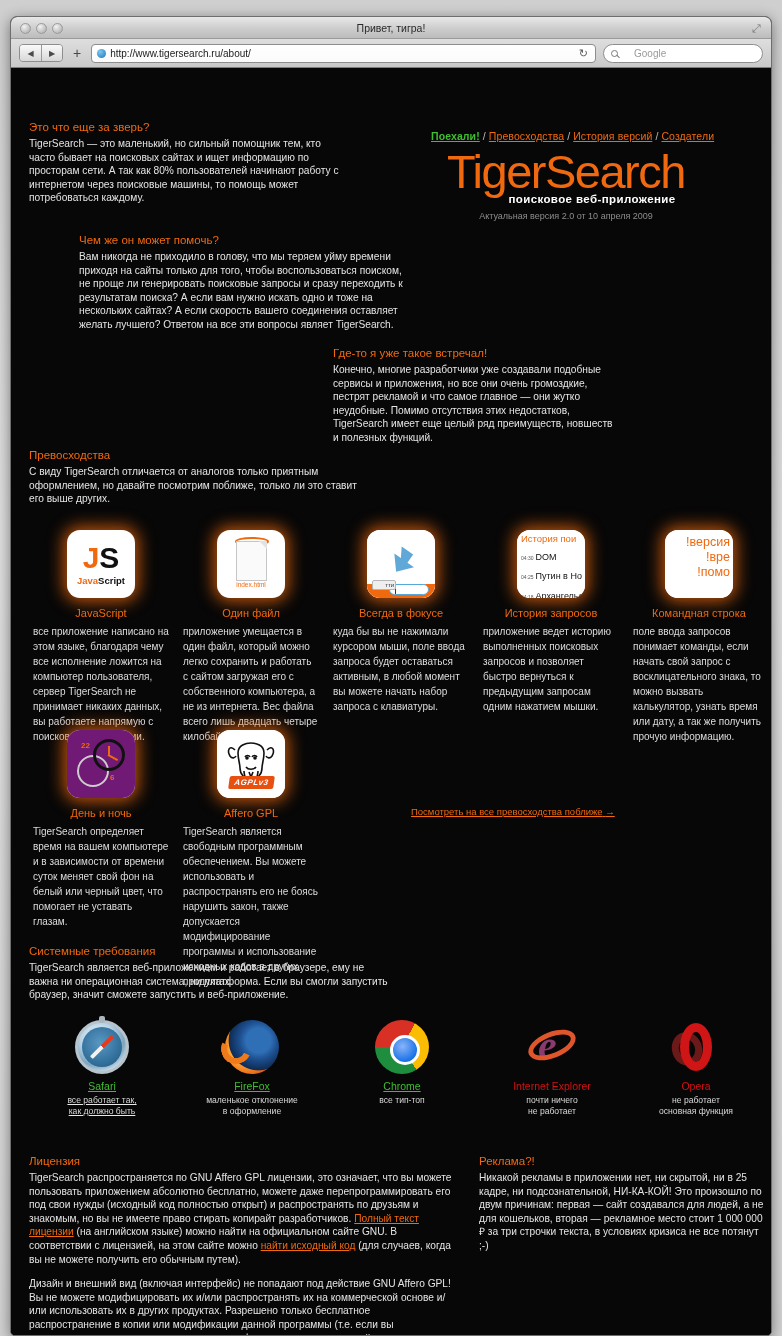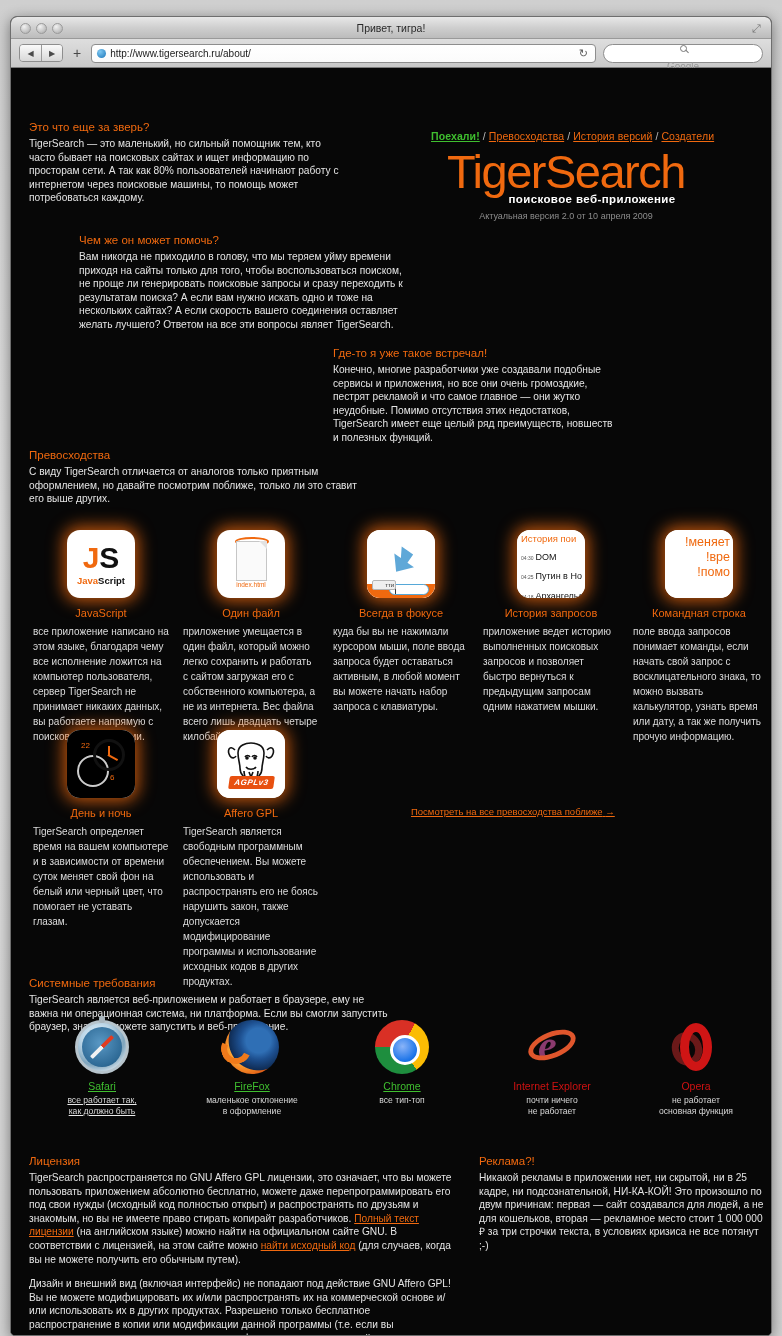--- a/index.html
+++ b/index.html
@@ -71,21 +71,21 @@
   }
   .lock-ico {
     width: 9px; height: 9px; border-radius: 50%;
     background: radial-gradient(circle at 35% 30%,#7ec8f2,#1b75b8);
     flex: none;
   }
   .url-text { font-size: 10px; color: #1a1a1a; flex: 1; }
   .reload { font-size: 11px; color: #565656; padding-right: 2px; }
   .searchbar {
     width: 160px; height: 19px; border: 1px solid #8e8e8e; border-radius: 10px;
-    background: #fff; display: flex; align-items: center; padding: 0 7px; gap: 9px; flex-direction: column;
+    background: #fff; display: flex; align-items: center; padding: 0 7px; gap: 16px;
   }
   .mag {
     width: 7px; height: 7px; border: 1.4px solid #7a7a7a; border-radius: 50%;
     position: relative; flex: none;
   }
   .mag::after {
     content: ''; position: absolute; right: -3px; bottom: -2px;
     width: 4px; height: 1.4px; background: #7a7a7a; transform: rotate(45deg);
   }
   .search-ph { font-size: 10px; color: #9a9a9a; }
@@ -190,21 +190,21 @@
 
   .hist-ico { height: 100%; background: #fff; padding: 3px 0 0 4px; overflow: hidden; }
   .hist-head { font-size: 9.5px; color: #f0690f; white-space: nowrap; }
   .hist-row { white-space: nowrap; margin-top: 1.5px; }
   .hist-time { font-size: 5px; color: #555; }
   .hist-q { font-size: 9px; color: #111; margin-left: 2px; }
 
   .cmd-ico { height: 100%; background: #fff; padding: 5px 3px 0 0; text-align: right; overflow: hidden; }
   .cmd-line { font-size: 12.5px; color: #f0690f; white-space: nowrap; line-height: 15px; }
 
-  .clock-ico { position: relative; height: 100%; background:#000000; }
+  .clock-ico { position: relative; height: 100%; background:#701a75;font-weight:bold; }
   .clock-dark {
     position:absolute; left:26px; top:9px; width:32px; height:32px;
     border: 3px solid #111; border-radius: 50%;
   }
   .clock-light {
     position:absolute; left:10px; top:25px; width:32px; height:32px;
     border: 2px solid #ccc; border-radius: 50%;
   }
   .clock-n22 { position:absolute; left:14px; top:11px; font-size:8px; color:#f0690f; }
   .clock-n6 { position:absolute; left:43px; top:43px; font-size:8px; color:#f0690f; }
@@ -408,21 +408,21 @@
 
           </div>
         </div>
         <div class="feat-title">История запросов</div>
         <div class="feat-desc">приложение ведет историю выполненных поисковых запросов и позволяет быстро вернуться к предыдущим запросам одним нажатием мышки.</div>
       </div>
 
       <div class="feat-col" style="left:622px; top:462px; width:132px;">
         <div class="feat-icon">
           <div class="cmd-ico">
-            <div class="cmd-line">!меняет</div>
+            <div class="cmd-line">!версия</div>
             <div class="cmd-line">!вре</div>
             <div class="cmd-line">!помо</div>
           </div>
         </div>
         <div class="feat-title">Командная строка</div>
         <div class="feat-desc">поле ввода запросов понимает команды, если начать свой запрос с восклицательного знака, то можно вызвать калькулятор, узнать время или дату, а так же получить прочую информацию.</div>
       </div>
 
       <div class="feat-col" style="left:22px; top:662px;">
         <div class="feat-icon">
@@ -462,21 +462,21 @@
         </div>
         <div class="feat-title">Affero GPL</div>
         <div class="feat-desc">TigerSearch является свободным программным обеспечением. Вы можете использовать и распространять его не боясь нарушить закон, также допускается модифицирование программы и использование исходных кодов в других продуктах.</div>
       </div>
 
       <a class="more-link" href="#" style="left:368px; top:738px;">
         <span>Посмотреть на все превосходства поближе</span>
         <span style="text-decoration:none">→</span>
       </a>
 
-      <div class="blk" style="left:18px; top:877px; width:360px;margin-top:32px;">
+      <div class="blk" style="left:18px; top:877px; width:360px;">
         <div class="accent-h">Системные требования</div>
         <div class="body-t">TigerSearch является веб-приложением и работает в браузере, ему не важна ни операционная система, ни платформа. Если вы смогли запустить браузер, значит сможете запустить и веб-приложение.</div>
       </div>
 
       <div class="brow-col" style="left:26px; top:952px;text-decoration:underline;">
         <div class="brow-ico safari-ico">
           <div class="safari-top"></div>
             <div class="safari-in"></div>
             <div class="safari-needle"></div>
         </div>

